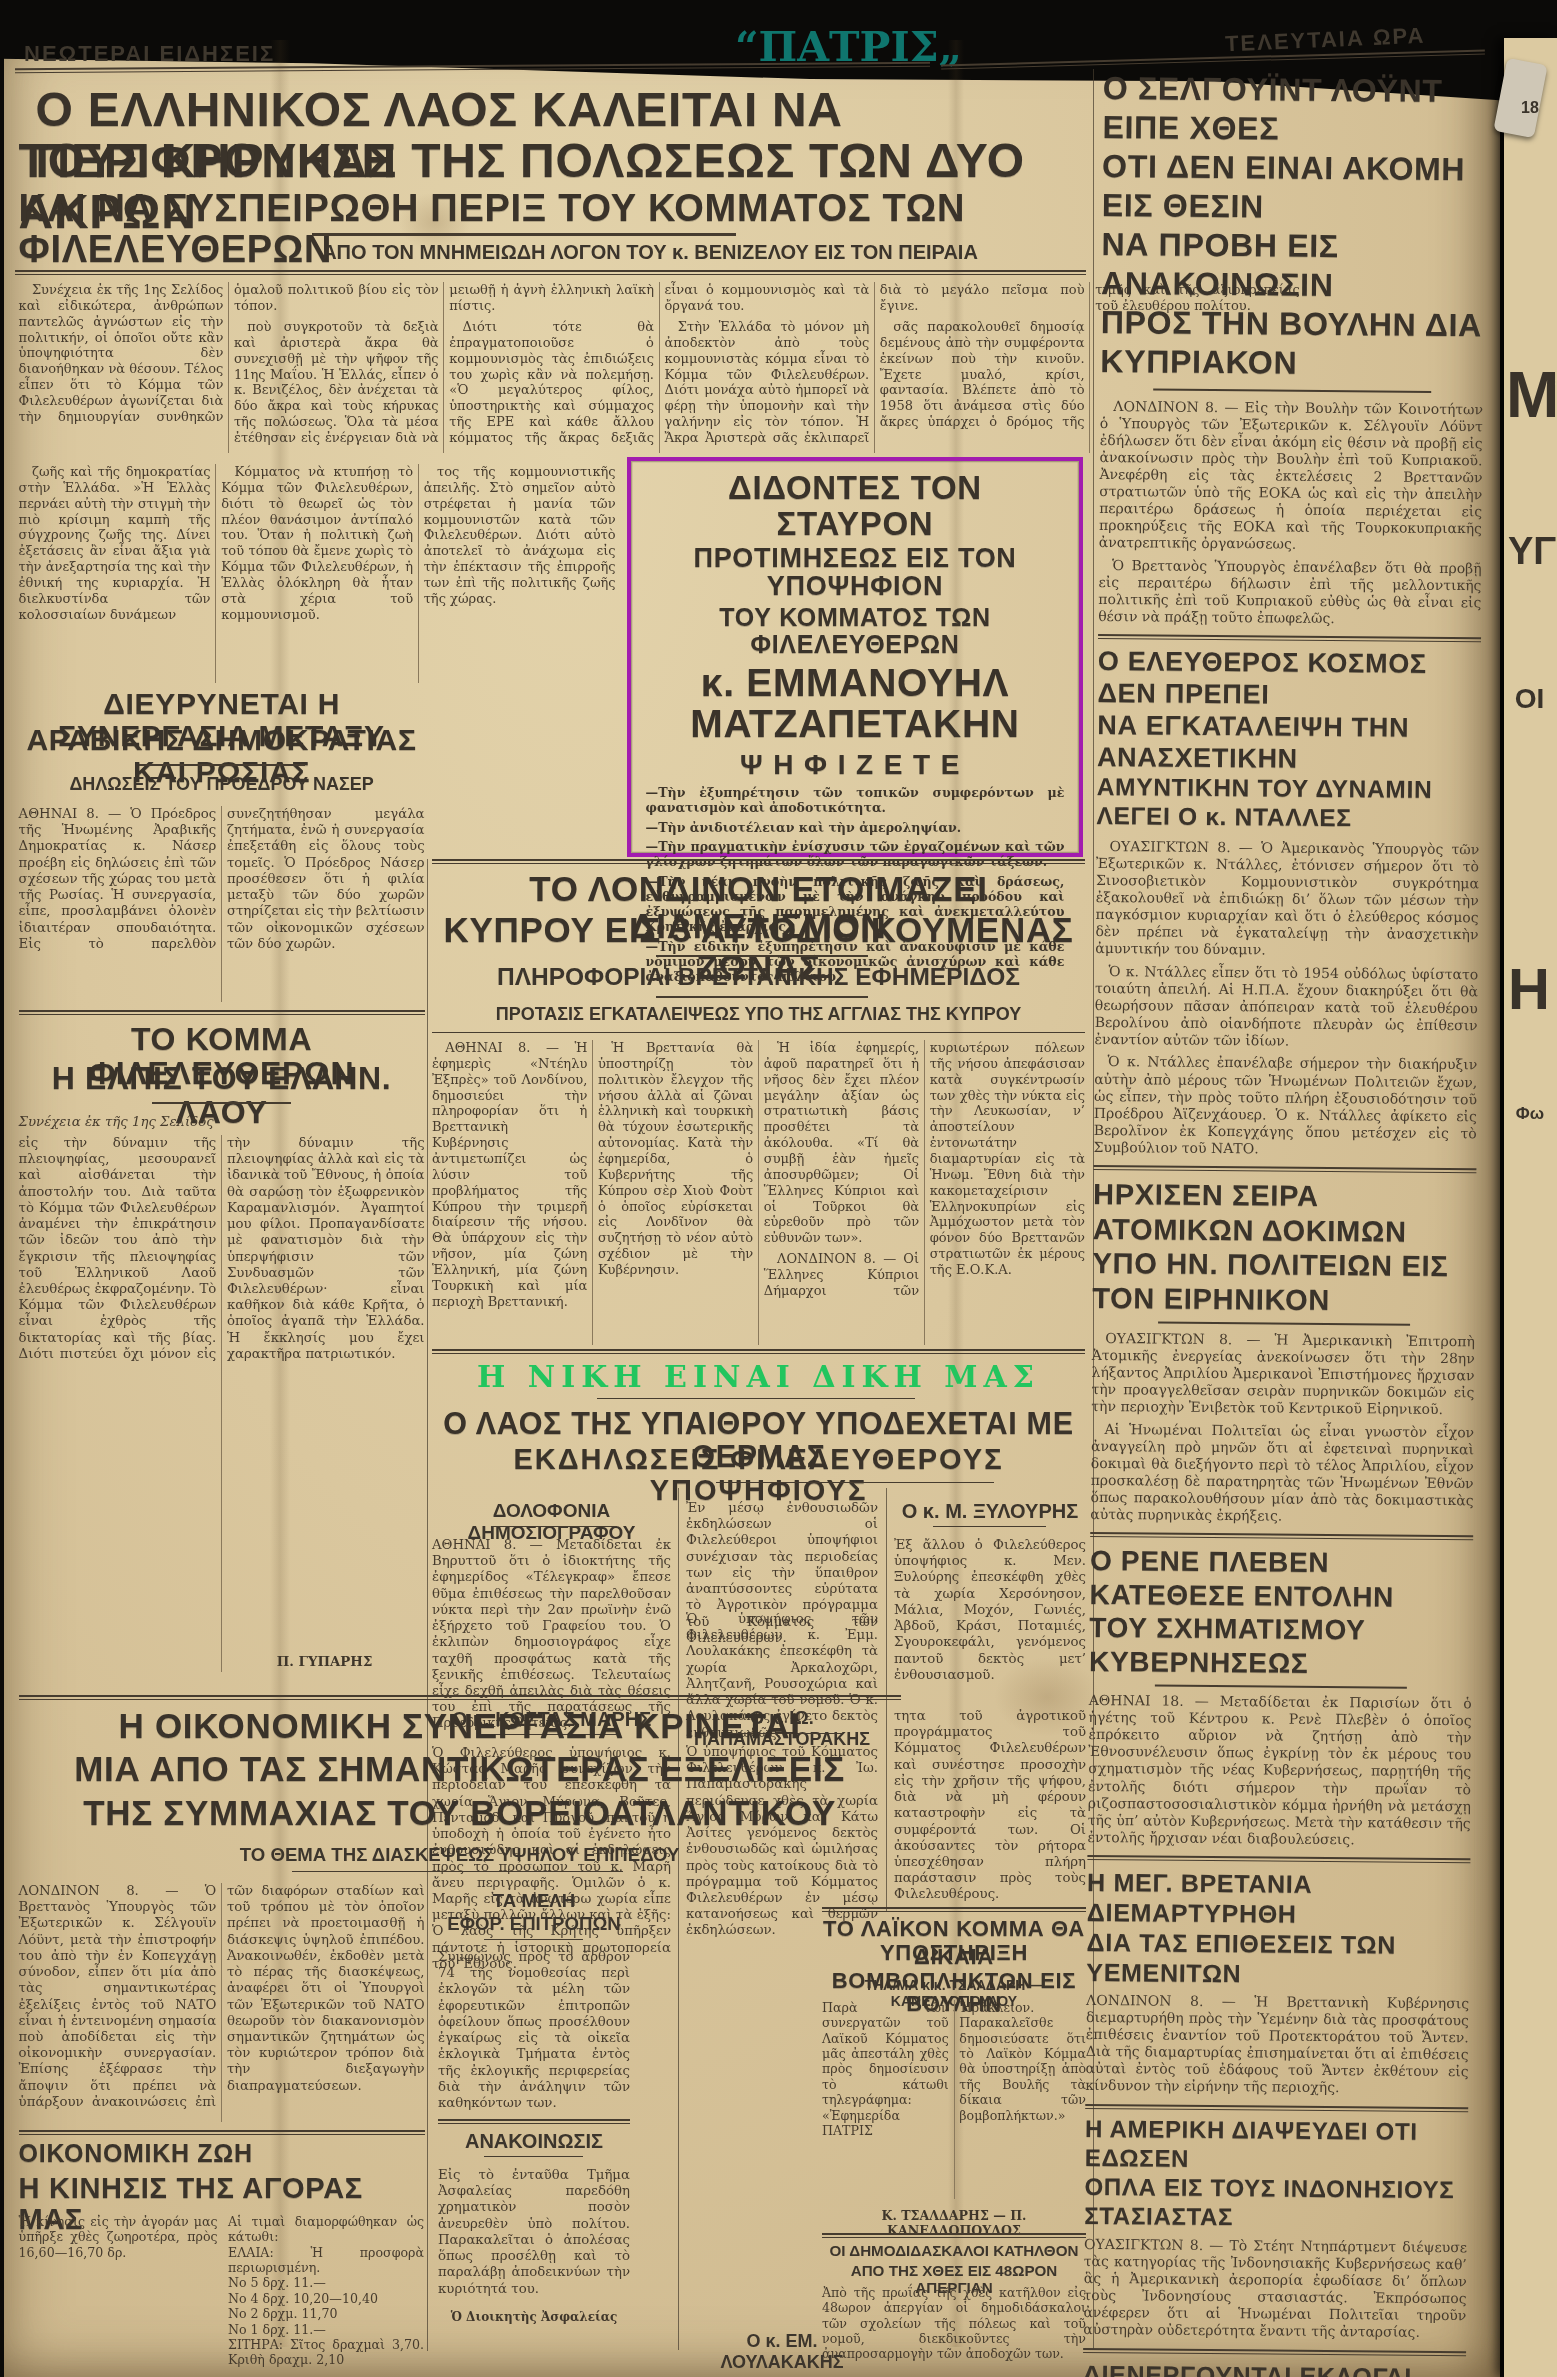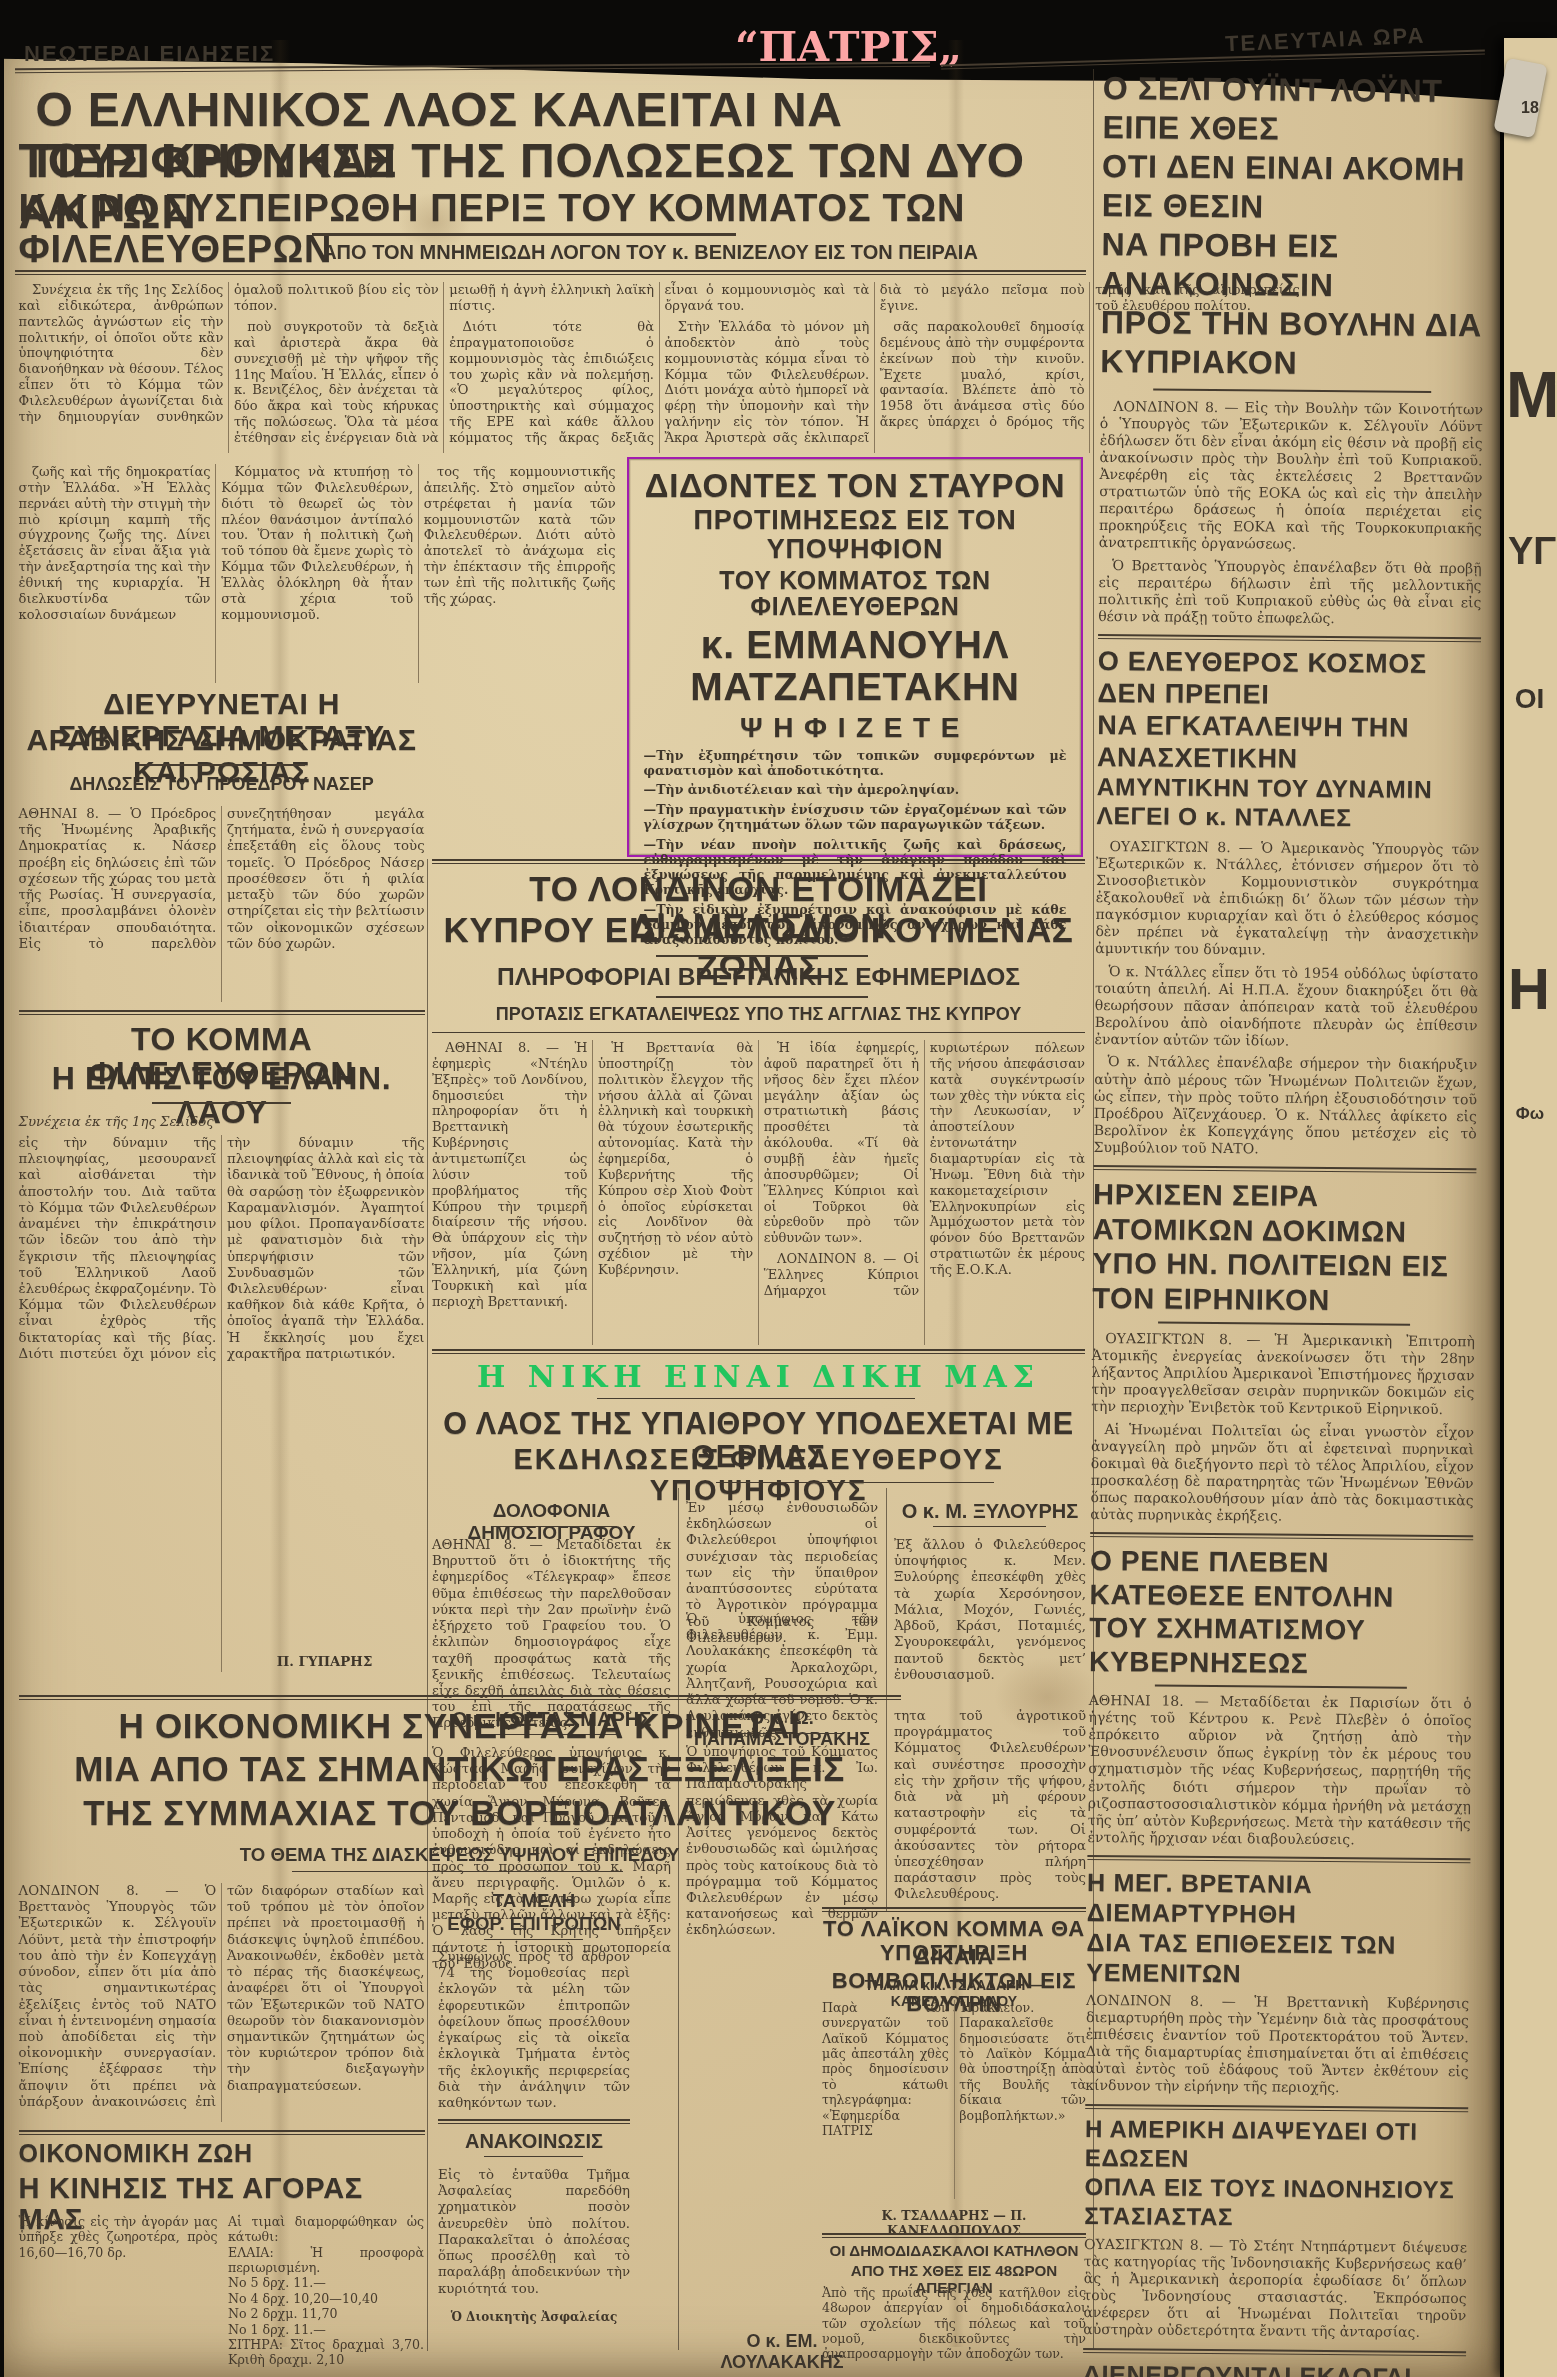--- a/index.html
+++ b/index.html
@@ -22,21 +22,21 @@
   .t p{margin:0 0 5.3px 0;text-indent:13.3px;}
   .c2{column-count:2;column-gap:10.6px;column-rule:0.7px solid #8a795c;}
   .c3{column-count:3;column-gap:10.6px;column-rule:0.7px solid #8a795c;}
   .c4{column-count:4;column-gap:10.6px;column-rule:0.7px solid #8a795c;}
   .c5{column-count:5;column-gap:10.6px;column-rule:0.7px solid #8a795c;}
   .dr{border-top:2px solid #463c2f;border-bottom:0.7px solid #463c2f;height:2px;}
   .sr{background:#463c2f;height:2px;}
   .v{position:absolute;width:1.3px;background:rgba(70,60,45,.7);}
   .sub{font-family:"Liberation Sans","DejaVu Sans",sans-serif;font-weight:700;color:#3c352c;text-align:center;}
   .mast{font-family:"Liberation Sans","DejaVu Sans",sans-serif;font-weight:700;color:#3f382e;letter-spacing:2px;}
-  .box{border:2px solid #a21caf;box-shadow:0 0 0 1.3px rgba(70,60,47,.35) inset;}
+  .box{border:4px solid #a21caf;box-shadow:0 0 0 1.3px rgba(70,60,47,.35) inset;}
   .bl{font-weight:700;font-size:12.6px;color:#3f362a;text-align:justify;margin:4.6px 0;line-height:1.2;}
   .niki{font-family:"DejaVu Serif",serif;font-weight:700;letter-spacing:6px;color:#22c55e;}
   .frag{font-family:"Liberation Sans",sans-serif;font-weight:700;color:#3a332a;text-align:center;}
   .fold{position:absolute;background:linear-gradient(90deg,rgba(90,70,40,0),rgba(90,70,40,.16),rgba(90,70,40,0));}
   .stain{position:absolute;border-radius:50%;background:radial-gradient(rgba(120,90,50,.22),rgba(120,90,50,0) 70%);}
   .sign{font-weight:700;text-align:center;font-size:13.3px;color:#3f362a;margin-top:4px;}
 </style>
 </head>
 <body>
 
@@ -46,21 +46,21 @@
   <div class="blacktop"></div>
   <div class="page2"></div>
   <div class="cloth"></div>
 
   <div class="fold" style="left:270px;top:40px;width:20px;height:2307px;"></div>
   <div class="fold" style="left:948px;top:40px;width:16px;height:2307px;"></div>
   <div class="stain" style="left:398px;top:192px;width:73px;height:60px;"></div>
   <div class="stain" style="left:994px;top:1657px;width:106px;height:80px;"></div>
 
   <div class="abs mast" style="left:24px;top:41px;font-size:22px;">ΝΕΩΤΕΡΑΙ ΕΙΔΗΣΕΙΣ</div>
-  <div class="abs" style="left:735px;top:22.5px;font-size:41px;font-weight:700;color:#fca5a5;font-family:'DejaVu Serif',serif;">“ΠΑΤΡΙΣ„</div>
+  <div class="abs" style="left:735px;top:22.5px;font-size:41px;font-weight:700;color:#0f766e;font-family:'DejaVu Serif',serif;">“ΠΑΤΡΙΣ„</div>
   <div class="abs mast" style="left:1225px;top:26.5px;font-size:22px;transform:rotate(-2.5deg);">ΤΕΛΕΥΤΑΙΑ ΩΡΑ</div>
   <div class="abs dr" style="left:14.6px;top:65px;width:915px;transform:rotate(-0.4deg);"></div>
   <div class="abs dr" style="left:941px;top:57px;width:544px;transform:rotate(-1.6deg);"></div>
 
   <div class="abs hl" style="left:18.6px;top:84px;width:1031px;font-size:48px;padding-left:17px;">Ο ΕΛΛΗΝΙΚΟΣ ΛΑΟΣ ΚΑΛΕΙΤΑΙ ΝΑ ΠΕΡΙΦΡΟΝΗΣΗ</div>
   <div class="abs hl" style="left:18.6px;top:135px;width:1031px;font-size:48px;">ΤΟΥΣ ΚΗΡΥΚΑΣ ΤΗΣ ΠΟΛΩΣΕΩΣ ΤΩΝ ΔΥΟ ΑΚΡΩΝ</div>
   <div class="abs hl" style="left:18.6px;top:188px;width:1031px;font-size:38px;">ΚΑΙ ΝΑ ΣΥΣΠΕΙΡΩΘΗ ΠΕΡΙΞ ΤΟΥ ΚΟΜΜΑΤΟΣ ΤΩΝ ΦΙΛΕΛΕΥΘΕΡΩΝ</div>
   <div class="abs sr" style="left:312px;top:233px;width:424px;height:2.7px;"></div>
   <div class="abs sub" style="left:262px;top:241px;width:776px;font-size:20px;">ΑΠΟ ΤΟΝ ΜΝΗΜΕΙΩΔΗ ΛΟΓΟΝ ΤΟΥ κ. ΒΕΝΙΖΕΛΟΥ ΕΙΣ ΤΟΝ ΠΕΙΡΑΙΑ</div>
   <div class="abs dr" style="left:14.6px;top:270px;width:1071px;"></div>

